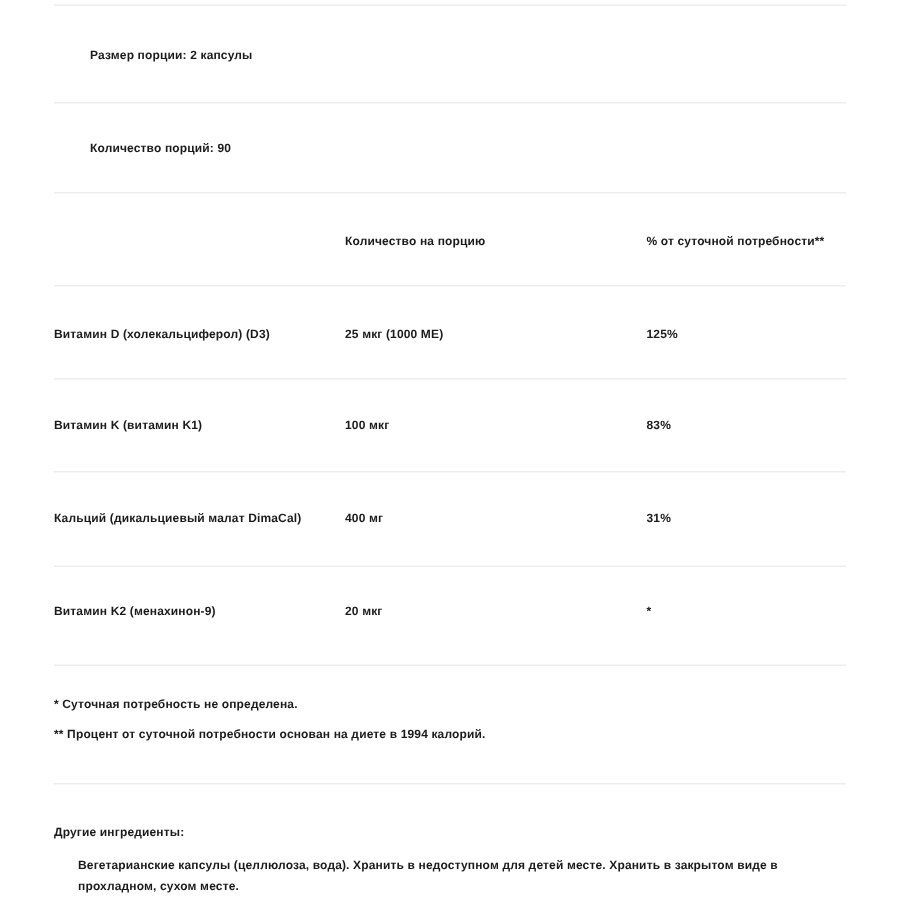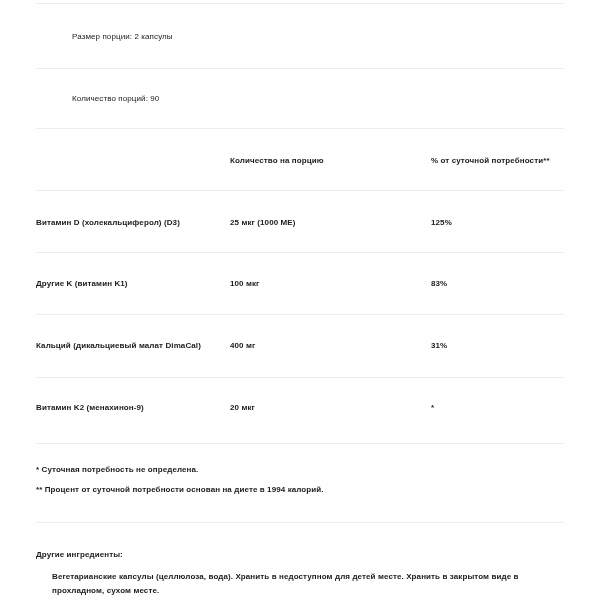--- a/index.html
+++ b/index.html
@@ -75,23 +75,23 @@
     width: 500px;
     font-size: 8px;
     font-weight: bold;
     line-height: 14px;
     letter-spacing: 0.1px;
     color: #1b1b1b;
     margin-left: 16px;
   }
   .serving {
     position: absolute;
-    left: 48px;
+    left: 36px;
     font-size: 8px;
-    font-weight: normal;
+    font-weight: bold;
     line-height: 12px;
     letter-spacing: 0.1px;
     white-space: nowrap;
     color: #1b1b1b;
     padding-left: 24px;
   }
 </style>
 </head>
 <body>
 
@@ -117,21 +117,21 @@
 
   <div class="row" style="top:217px;padding-left:30px;">
     <div class="cell c1">Витамин D (холекальциферол) (D3)</div>
     <div class="cell c2">25 мкг (1000 МЕ)</div>
     <div class="cell c3">125%</div>
   </div>
 
   <div class="rule" style="top:252px;"></div>
 
   <div class="row" style="top:278px;">
-    <div class="cell c1">Другие K (витамин K1)</div>
+    <div class="cell c1">Витамин K (витамин K1)</div>
     <div class="cell c2">100 мкг</div>
     <div class="cell c3">83%</div>
   </div>
 
   <div class="rule" style="top:314px;"></div>
 
   <div class="row" style="top:340px;">
     <div class="cell c1">Кальций (дикальциевый малат DimaCal)</div>
     <div class="cell c2">400 мг</div>
     <div class="cell c3">31%</div>

